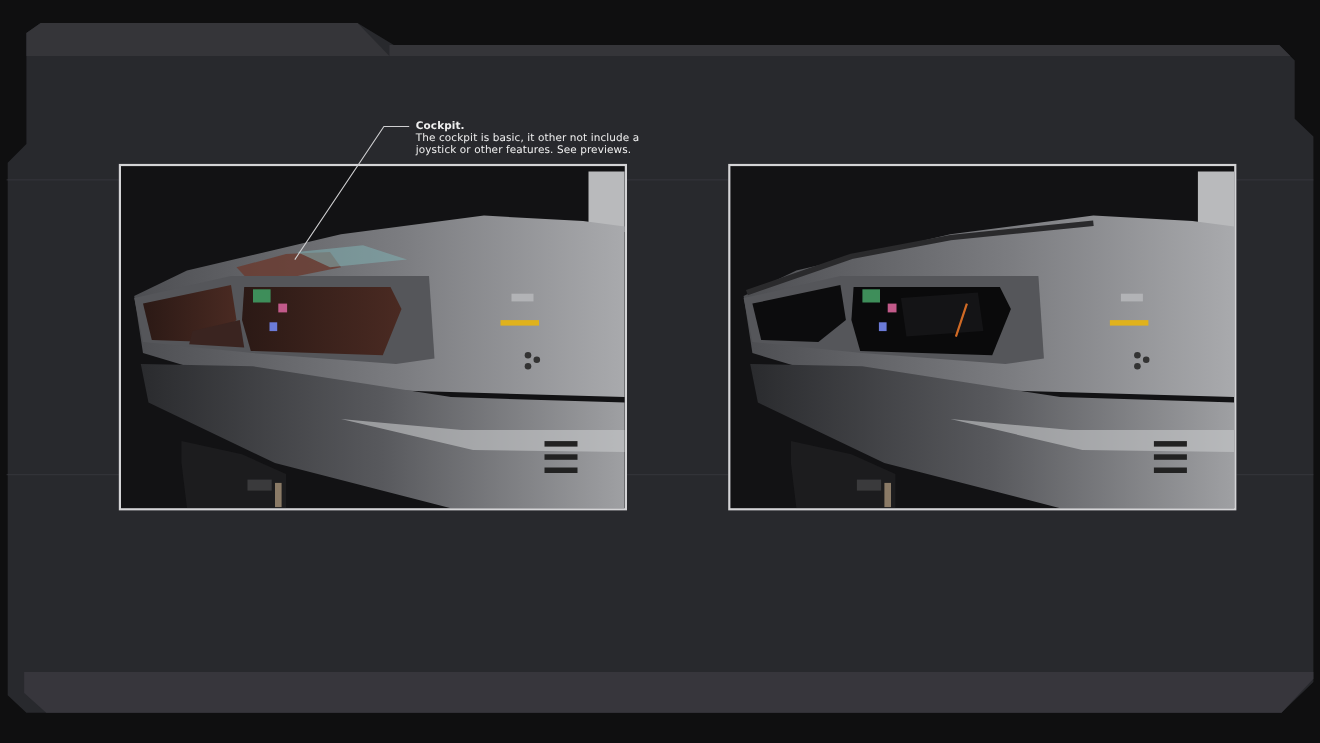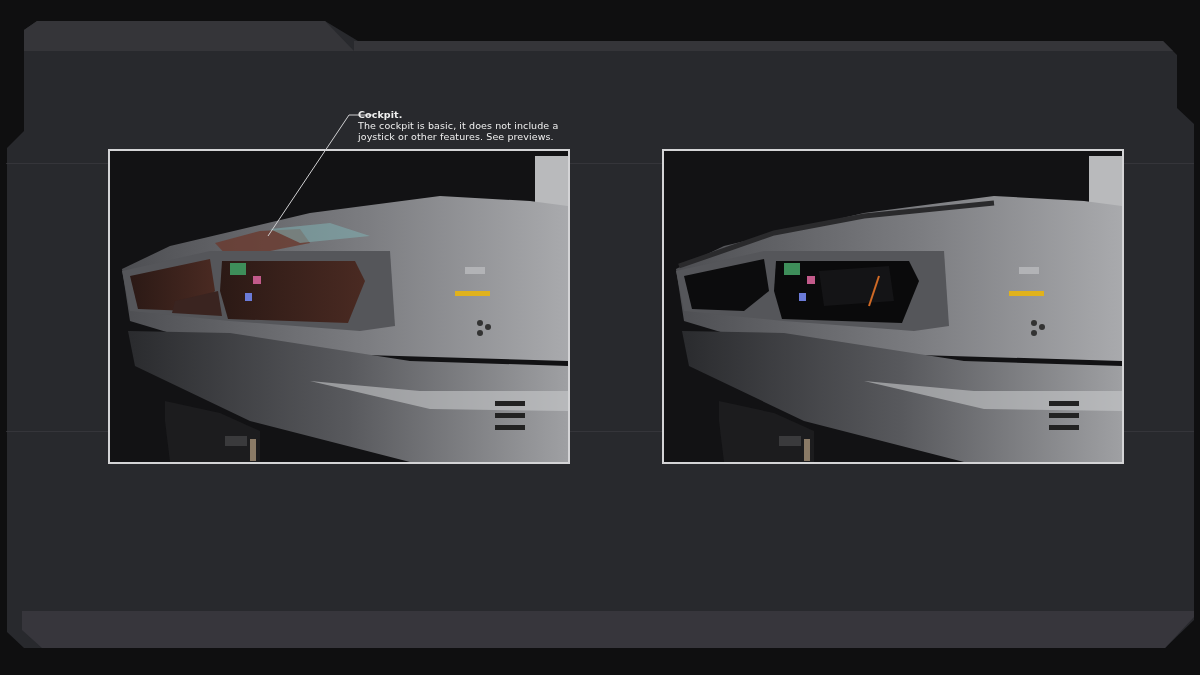--- a/index.html
+++ b/index.html
@@ -23,21 +23,21 @@
     box-sizing:border-box;
     border:2px solid #d4d4d6;
     background:#121214;
     overflow:hidden;
   }
   .shot.left { left:108px; width:462px; }
   .shot.right { left:662px; width:462px; }
   .shot svg { position:absolute; left:0; top:0; width:100%; height:100%; }
 
   .callout {
-    position:absolute; left:358px; top:109px;
+    position:absolute; left:378px; top:109px;
     color:#f0f0f0; font-size:9.5px; line-height:11px;
     letter-spacing:.1px;
   }
   .callout .title { font-weight:bold; }
   .leader { position:absolute; left:0; top:0; width:1200px; height:675px; pointer-events:none; }
 </style>
 </head>
 <body>
 
 <svg class="frame-svg" viewBox="0 0 1200 675">
@@ -138,15 +138,15 @@
     <rect x="140" y="288" width="6" height="22" fill="#8a7a66"></rect>
   </svg>
 </div>
 
 <svg class="leader" viewBox="0 0 1200 675">
   <polyline points="372,115 349,115 268,236" stroke="#cfcfd1" stroke-width="1" fill="none"></polyline>
 </svg>
 
 <div class="callout">
   <div class="title">Cockpit.</div>
-  <div>The cockpit is basic, it does not include a</div>
+  <div>The cockpit is basic, it other not include a</div>
   <div>joystick or other features. See previews.</div>
 </div>
 
 </body></html>

